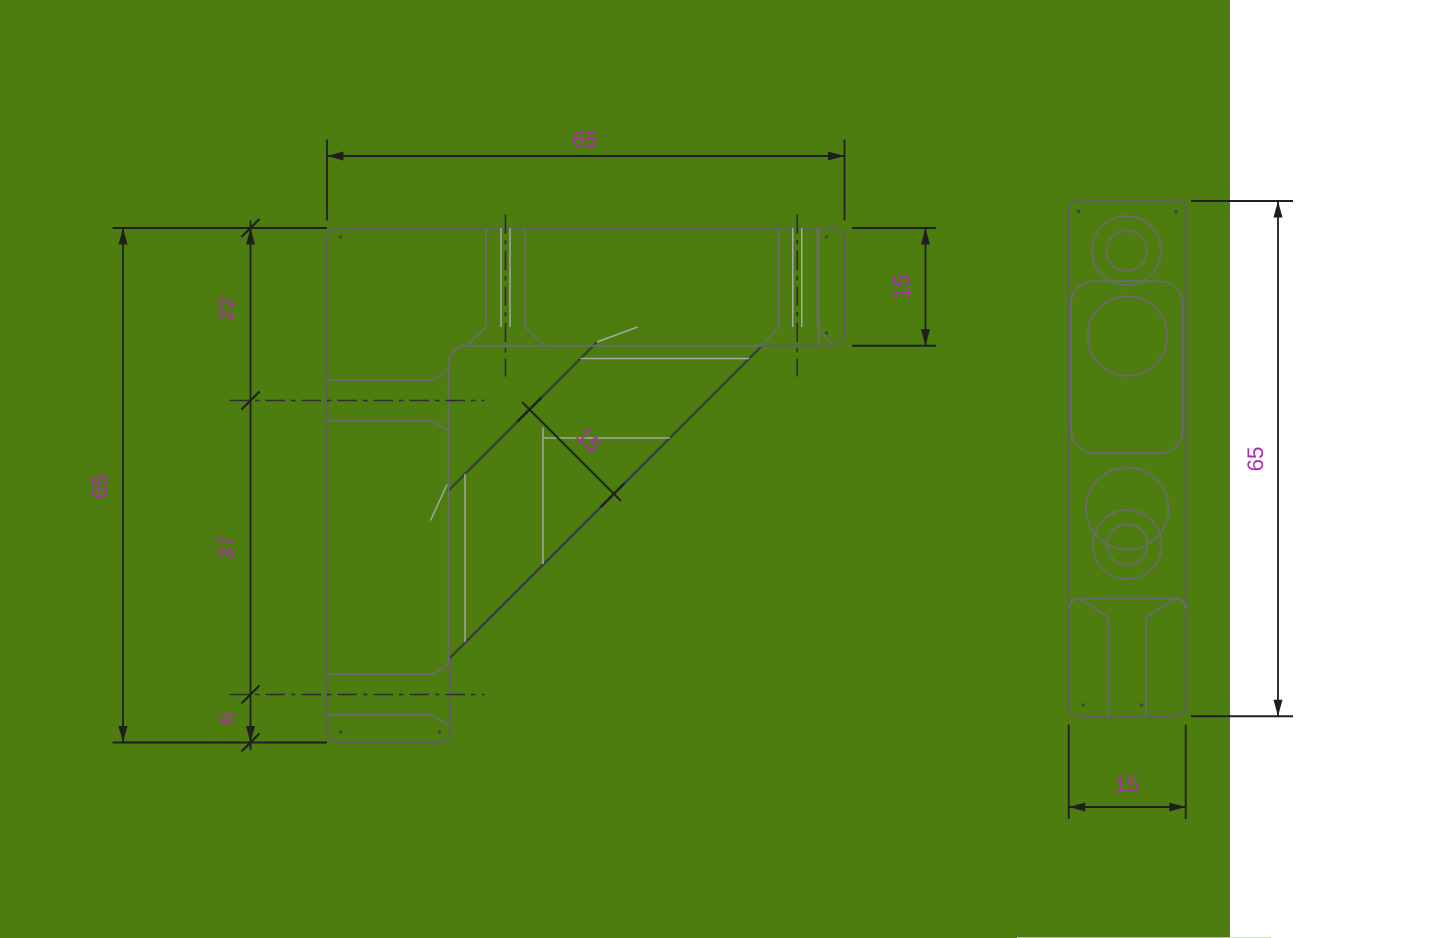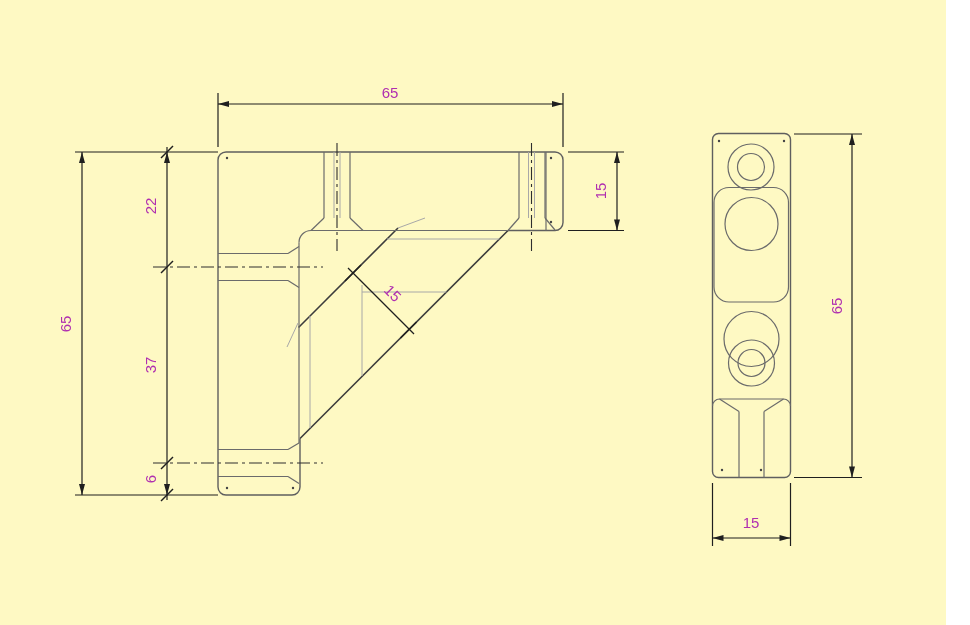--- a/index.html
+++ b/index.html
@@ -1,16 +1,16 @@
 <!DOCTYPE html>
 <html><head>
 <meta charset="utf-8">
 <style>
   html,body{margin:0;padding:0;background:#ffffff;width:970px;height:625px;overflow:hidden;}
-  .sheet{position:relative;width:946px;height:625px;background:#fef9c3;}
+  .sheet{position:relative;width:820px;height:625px;background:#4d7c0f;}
   svg{position:absolute;left:0;top:0;}
   text{font-family:"Liberation Sans",sans-serif;font-size:15px;fill:#b02fb0;}
   .edge{stroke:#5f5f5f;stroke-width:1.4;fill:none;}
   .edge2{stroke:#6b6b6b;stroke-width:1.2;fill:none;}
   .dark{stroke:#3c3c3c;stroke-width:1.6;fill:none;}
   .light{stroke:#a8a8a8;stroke-width:1;fill:none;}
   .cl{stroke:#2e2e2e;stroke-width:1.1;fill:none;stroke-dasharray:13 4 3 4;}
   .dim{stroke:#1f1f1f;stroke-width:1.2;fill:none;}
   .tick{stroke:#1f1f1f;stroke-width:1.5;fill:none;}
   .arr{fill:#1f1f1f;stroke:none;}

